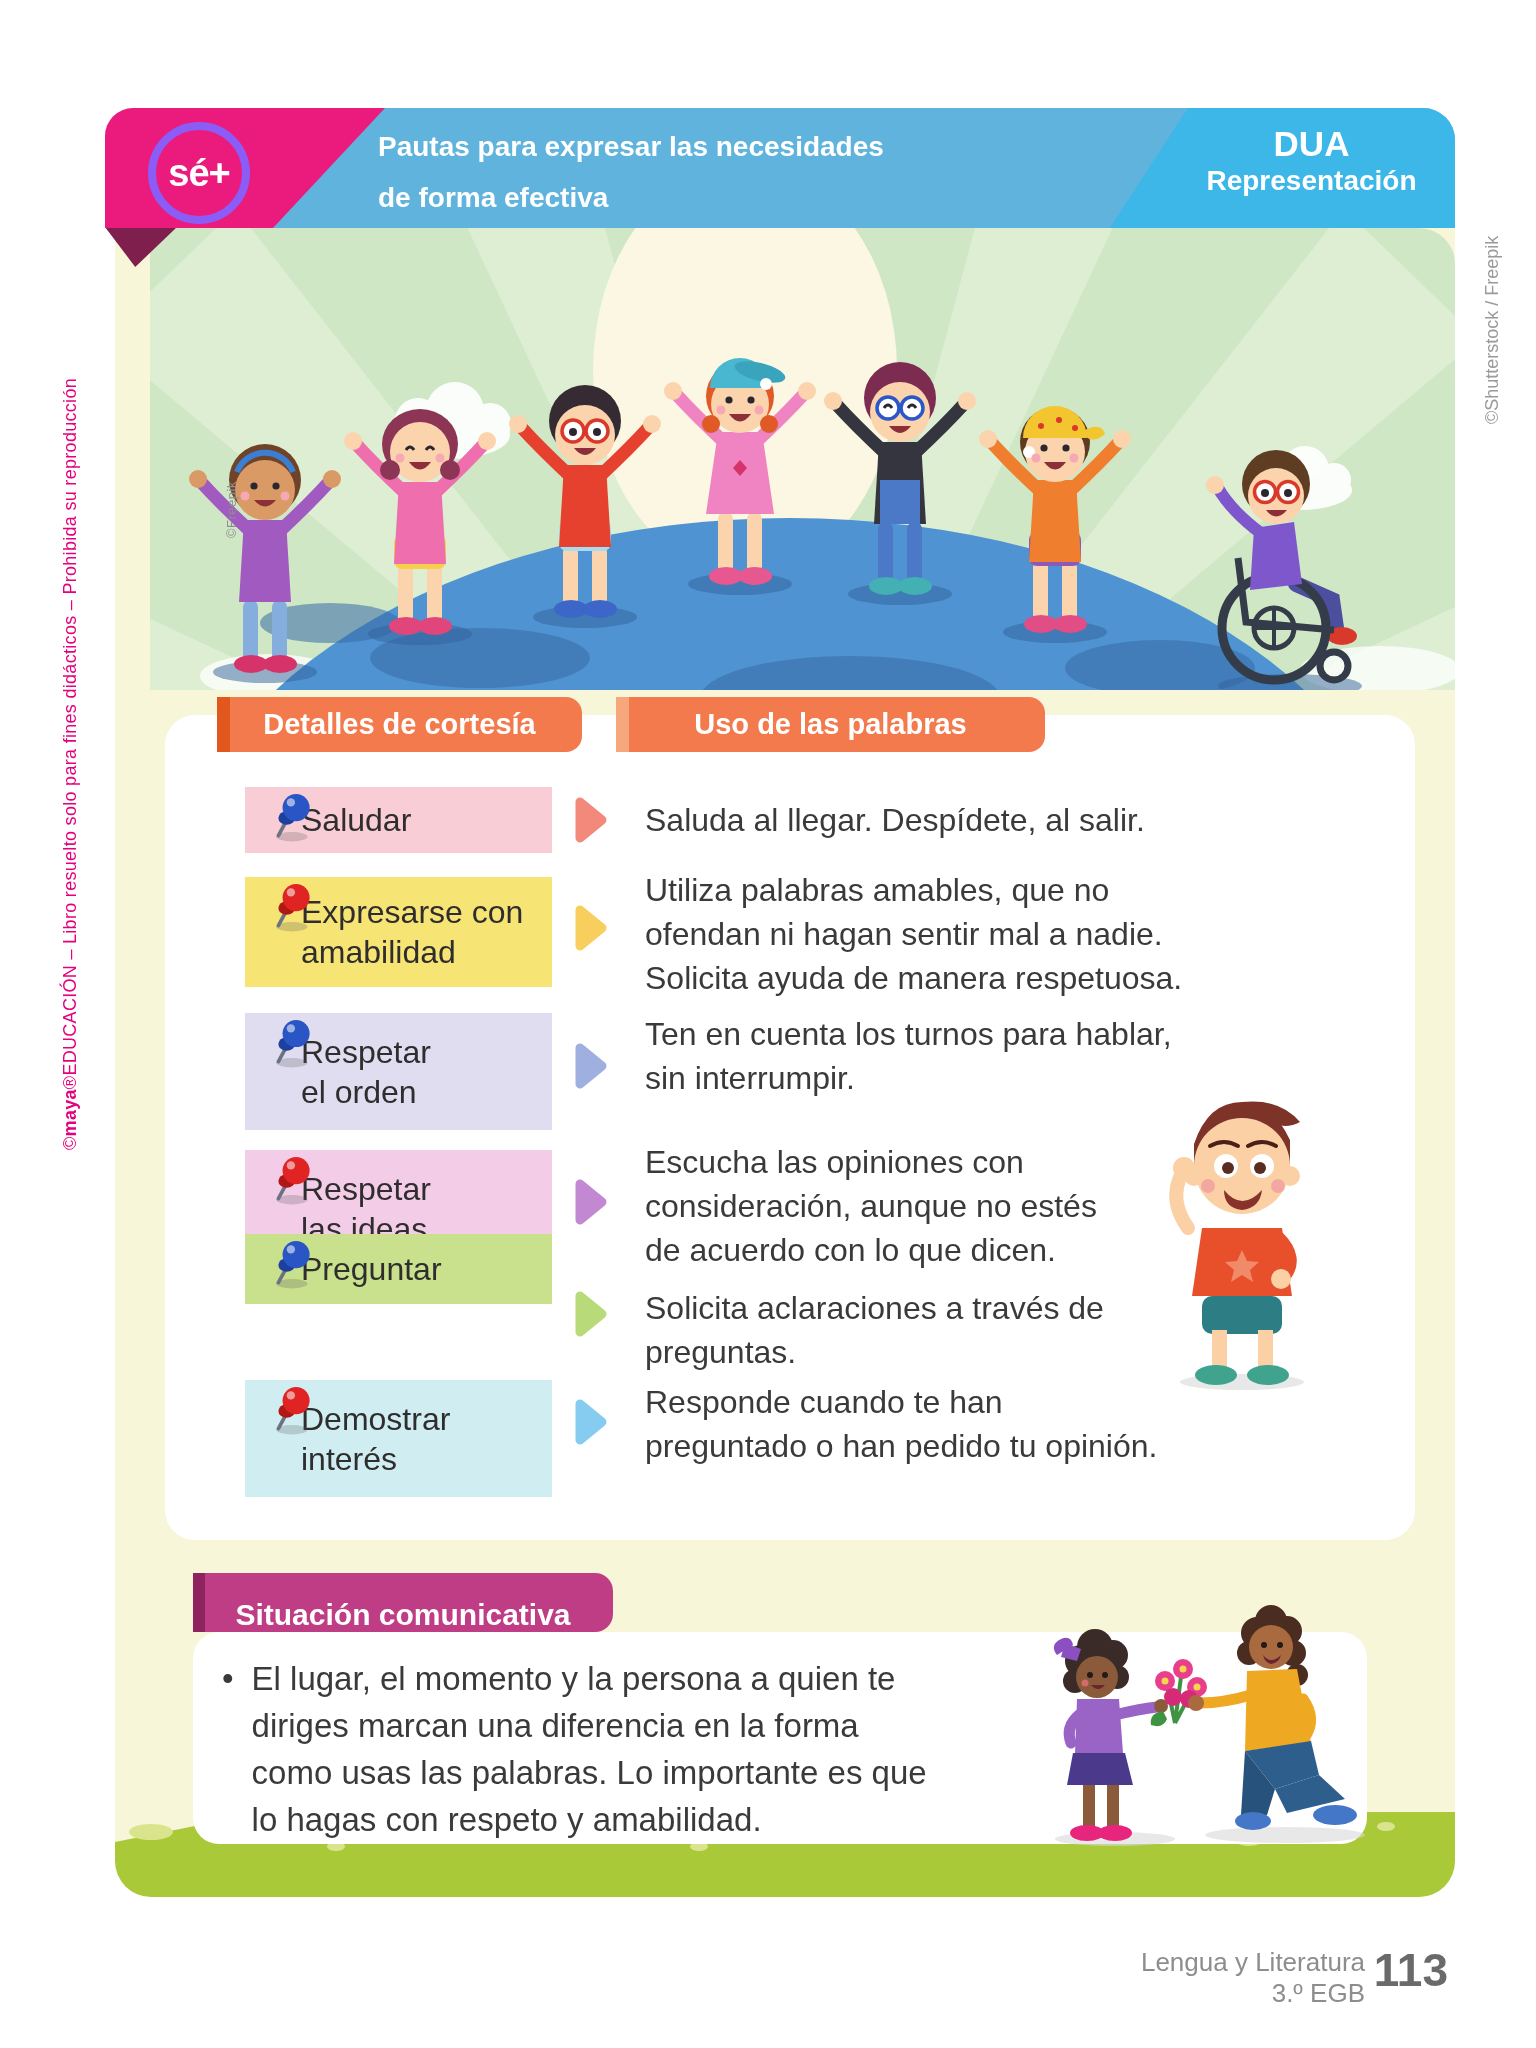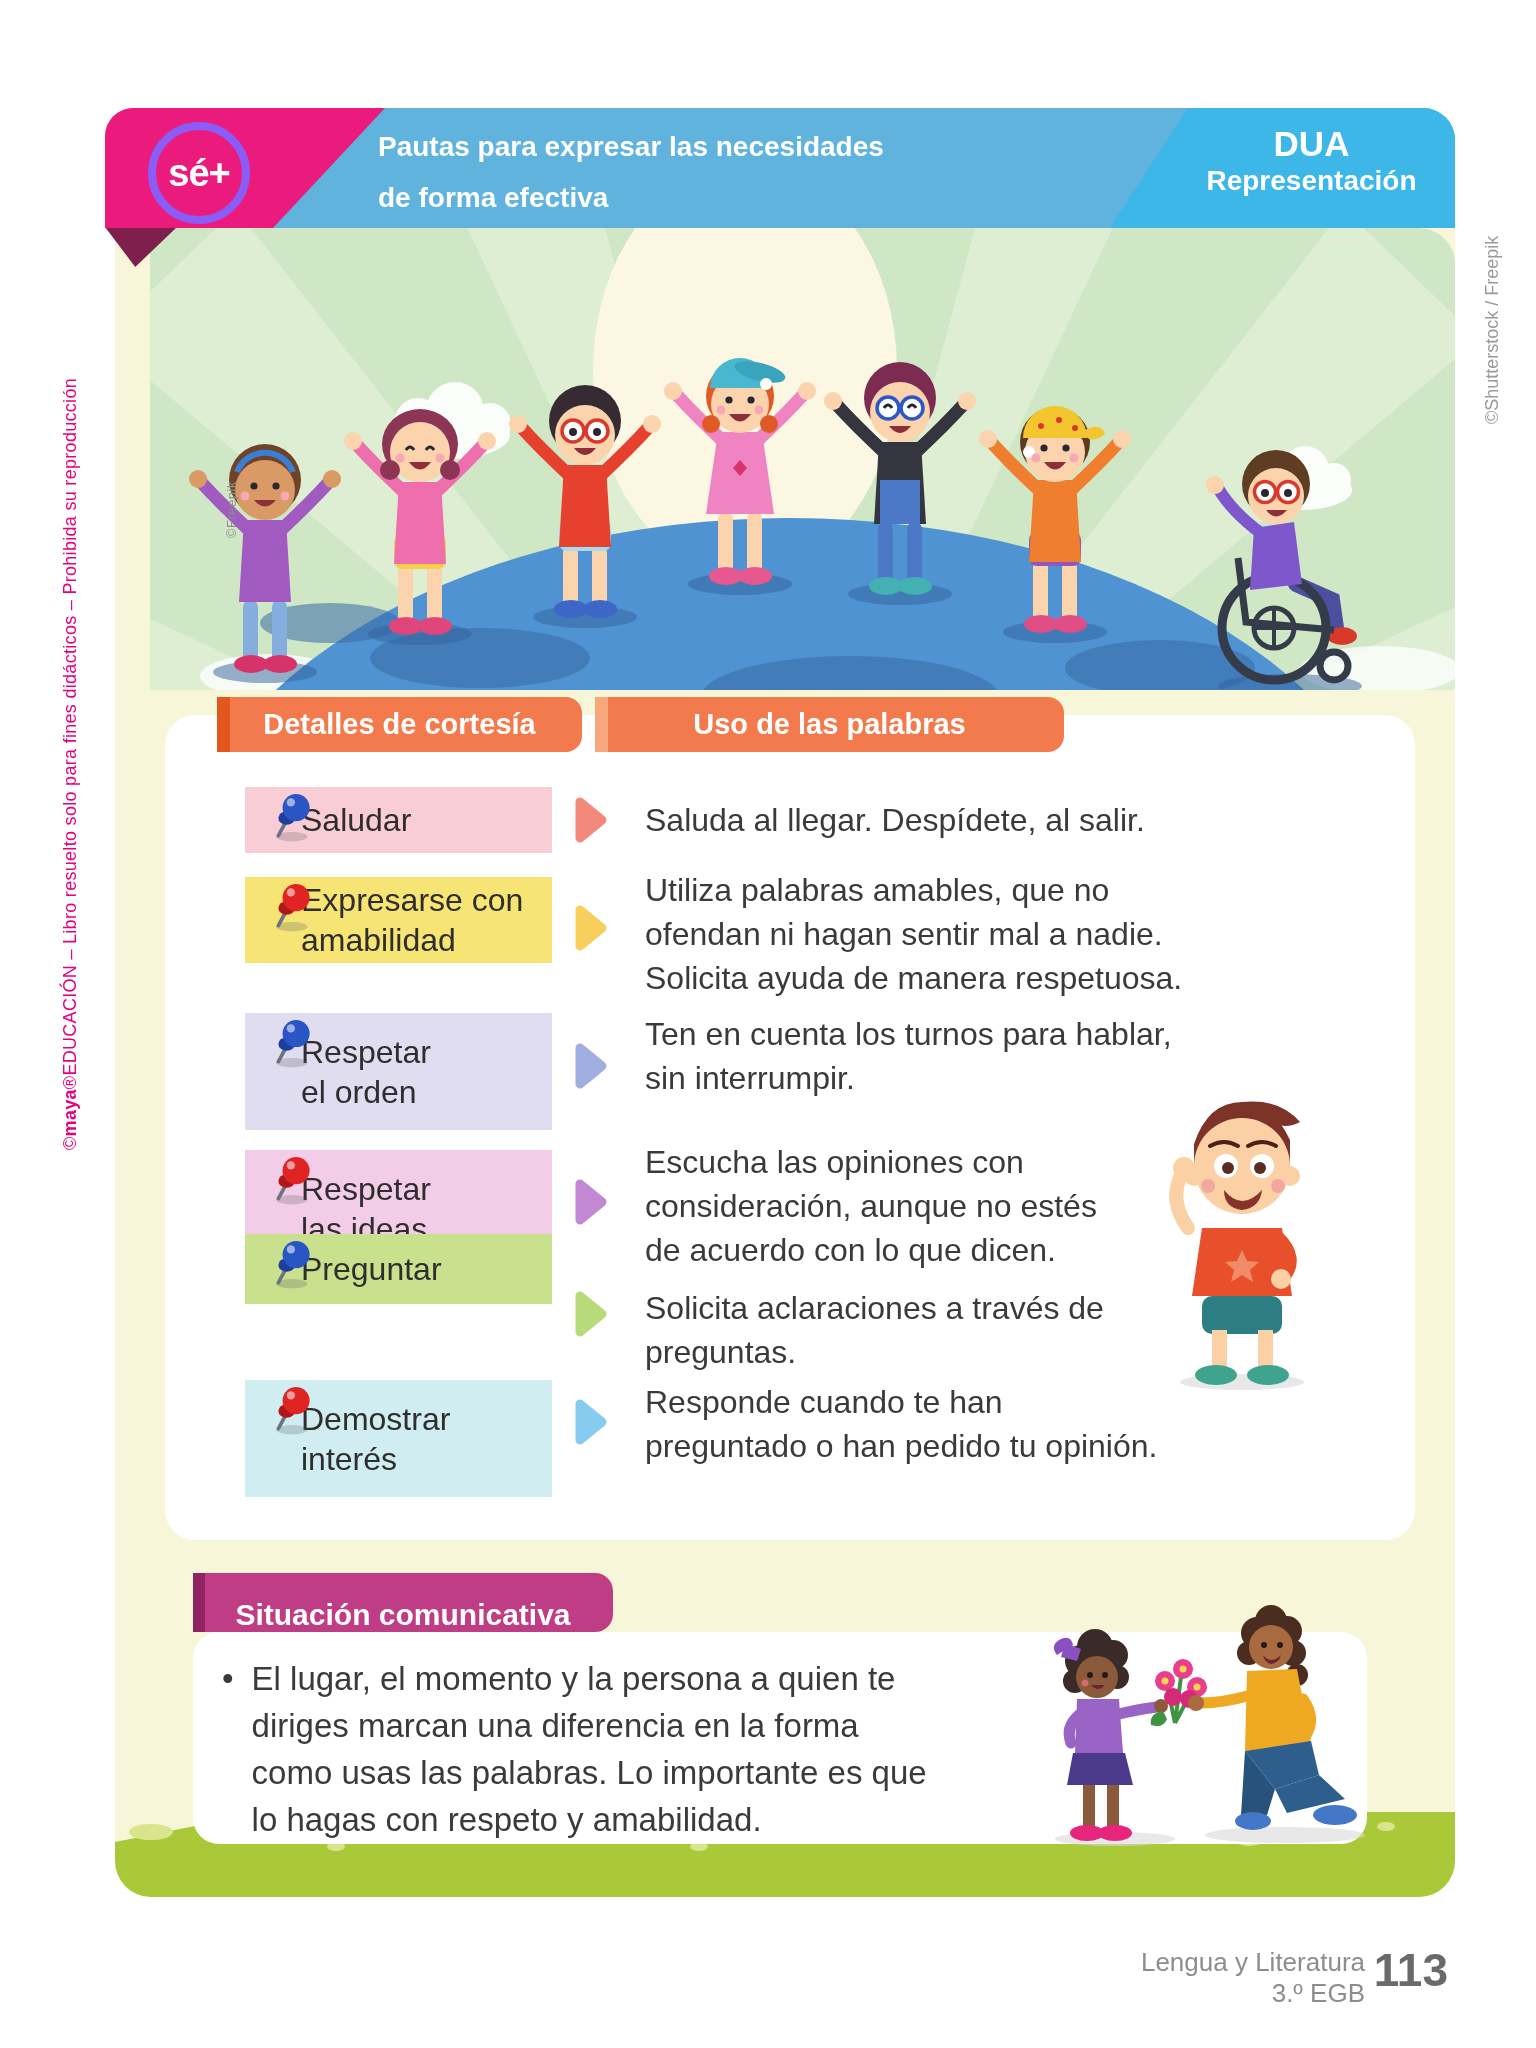--- a/index.html
+++ b/index.html
@@ -45,35 +45,35 @@
   
   .card-main{left:165px;top:715px;width:1250px;height:825px;background:#fff;border-radius:30px;z-index:2;}
   .card-sit{left:193px;top:1632px;width:1174px;height:212px;background:#fff;border-radius:26px;z-index:2;}
 
   
   .colhdr{height:55px;display:flex;align-items:center;justify-content:center;color:#fff;
           font-weight:bold;font-size:29px;background:#f37a4c;border-radius:0 16px 16px 0;z-index:3;}
   .colhdr .strip{position:absolute;left:0;top:0;bottom:0;width:13px;}
   .colhdr-left{left:217px;top:697px;width:365px;}
   .colhdr-left .strip{background:#e2571d;border-radius:0;}
-  .colhdr-right{left:595px;top:697px;width:469px;}
+  .colhdr-right{left:616px;top:697px;width:429px;}
   .colhdr-right .strip{background:#f7a77c;}
 
   
   .tagbox{left:245px;width:307px;display:flex;flex-direction:column;justify-content:center;
           padding-left:56px;box-sizing:border-box;font-size:32px;line-height:40px;color:#2f2d2d;z-index:3;}
   .pin{position:absolute;left:26px;top:6px;width:46px;height:50px;}
   .pin-hi{fill:rgba(255,255,255,.55);}
   .pin-blue .pin-head{fill:#2a55c4}.pin-blue .pin-mid{fill:#1d3f9e}
   .pin-red .pin-head{fill:#e02424}.pin-red .pin-mid{fill:#b01717}
   .arrow{position:absolute;left:573px;width:36px;height:52px;z-index:3;}
   .desc{position:absolute;left:645px;width:600px;font-size:32px;line-height:44px;color:#3a3a3a;z-index:3;}
 
   .box1{top:787px;height:66px;background:#f9cdd5;}
-  .box2{top:877px;height:86px;background:#f6e474;}
+  .box2{top:877px;height:110px;background:#f6e474;}
   .box3{top:1013px;height:117px;background:#e0ddf1;}
   .box4{top:1150px;height:117px;background:#f3cde8;}
   .box5{top:1234px;height:70px;background:#c9e18c;}
   .box6{top:1380px;height:117px;background:#d0eef1;}
   .ar1{top:794px;}.ar2{top:902px;}.ar3{top:1040px;}.ar4{top:1176px;}.ar5{top:1288px;}.ar6{top:1396px;}
   .a1 path{fill:#f2897b;stroke:#f2897b;}
   .a2 path{fill:#f8cf5c;stroke:#f8cf5c;}
   .a3 path{fill:#9fafdf;stroke:#9fafdf;}
   .a4 path{fill:#c289d2;stroke:#c289d2;}
   .a5 path{fill:#b9da78;stroke:#b9da78;}

